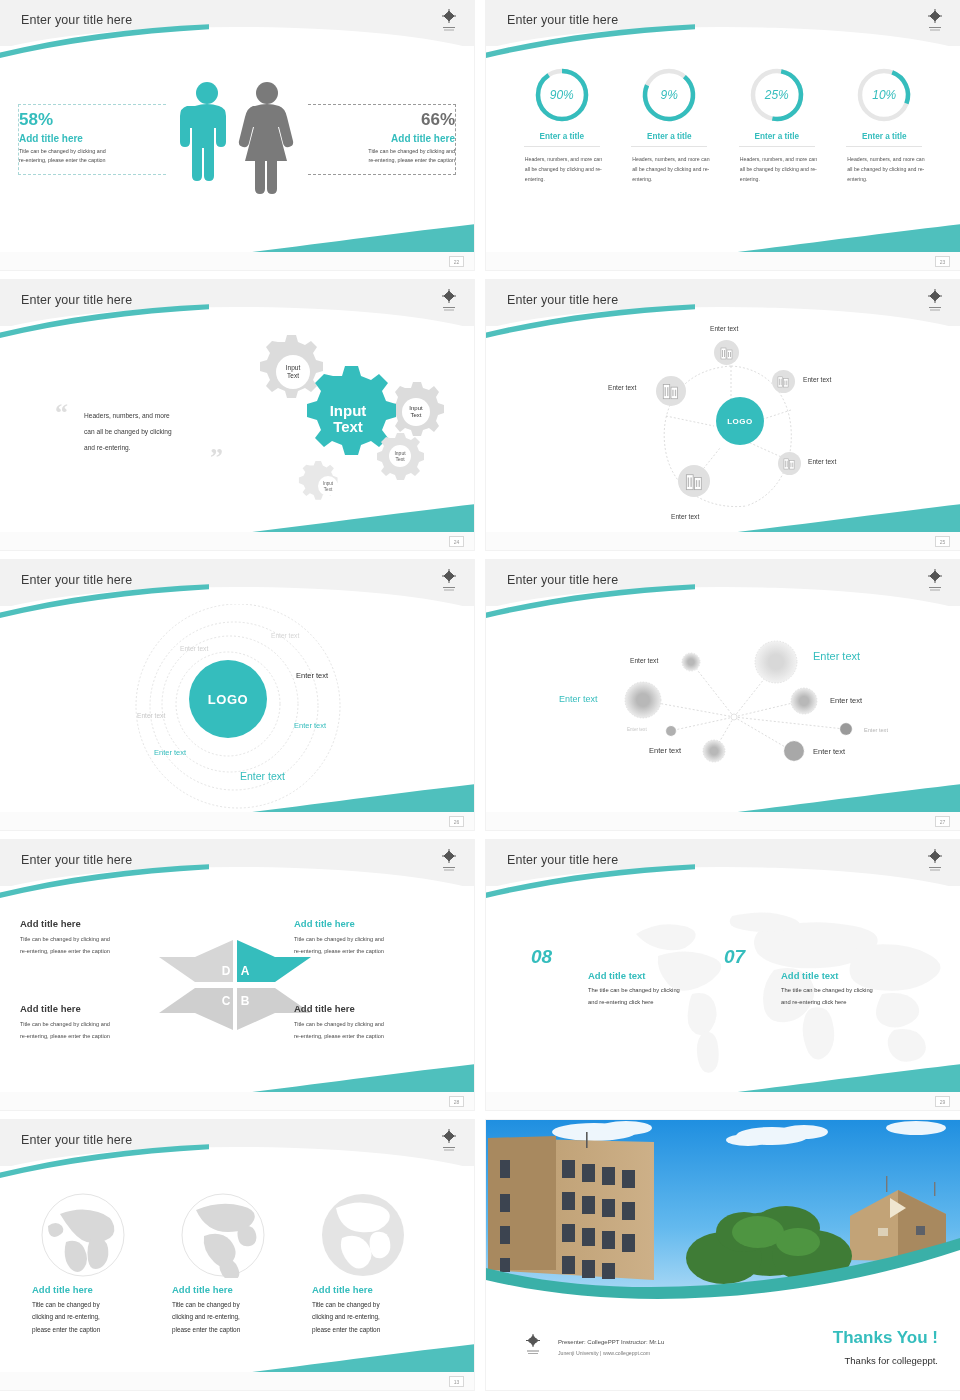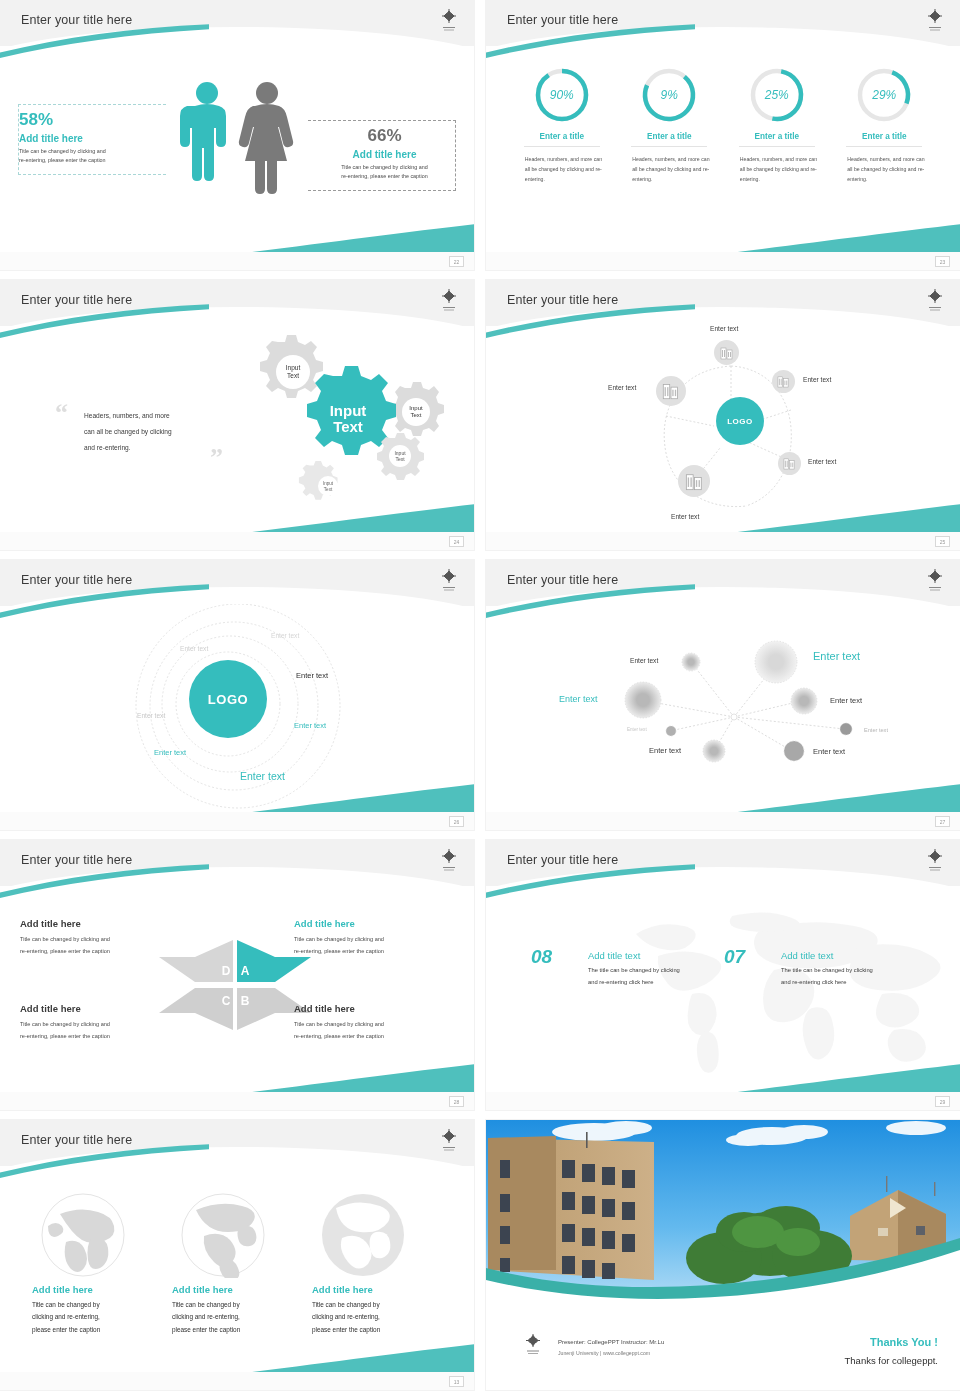--- a/index.html
+++ b/index.html
@@ -63,23 +63,23 @@
   }
   .logo-mark {
     position:absolute; right:14px; top:7px; width:22px; height:28px; z-index:6;
   }
   .content { position:absolute; inset:0; z-index:5; }
 
   
   .s1-left { position:absolute; left:18px; top:104px; width:148px; 
              border-left:1px dashed #a9d7d7; border-top:1px dashed #a9d7d7;
              border-bottom:1px dashed #a9d7d7; padding:6px 6px 8px 0; }
-  .s1-right{ position:absolute; right:18px; top:104px; width:148px; text-align:center;
+  .s1-right{ position:absolute; right:18px; top:104px; width:148px; text-align:right;
              border-right:1px dashed #9a9a9a; border-top:1px dashed #9a9a9a;
-             border-bottom:1px dashed #9a9a9a; padding:6px 0 8px 6px;margin-top:16px; }
+             border-bottom:1px dashed #9a9a9a; padding:6px 0 8px 6px; }
   .pct { font-size:17px; font-weight:bold; line-height:1.1; }
   .pct.teal{ color:#35bdbd; } .pct.gray{ color:#6e6e6e; }
   .addt { font-size:10px; font-weight:bold; color:#35bdbd; margin-top:3px; }
   .cap  { font-size:5.4px; color:#4a4a4a; line-height:1.75; margin-top:3px; }
   .figs { position:absolute; left:175px; top:76px; width:130px; height:130px; }
 
   
   .donuts { position:absolute; left:22px; top:66px; width:430px;
             display:flex; justify-content:space-around; }
   .donut-col { width:92px; text-align:center; }
@@ -105,32 +105,32 @@
   .icon-circle { position:absolute; border-radius:50%; background:#e0e0e0;
                  display:flex; align-items:center; justify-content:center; }
 
   
   .q-block { position:absolute; width:168px; }
   .q-title { font-size:9.5px; font-weight:bold; line-height:1.2; }
   .q-body  { font-size:5.6px; color:#4a4a4a; line-height:2.0; margin-top:5px; }
 
   
   .num-big { font-size:19px; font-style:italic; font-weight:bold; color:#35bdbd; }
-  .m-title { font-size:9.5px; font-weight:normal; color:#35bdbd; }
+  .m-title { font-size:9.5px; font-weight:bold; color:#35bdbd;margin-top:20px; }
   .m-body  { font-size:5.8px; color:#3b3b3b; line-height:2.0; margin-top:4px; }
 
   
   .globe-col { position:absolute; width:135px; }
   .g-title { font-size:9.5px; font-weight:bold; color:#35bdbd; margin-top:6px;}
   .g-body  { font-size:6.4px; color:#2f2f2f; line-height:1.95; margin-top:4px; }
 
   
   .thanks-slide { background:#fff; }
   .photo { position:absolute; left:0; top:0; width:474px; height:195px; overflow:hidden; }
-  .thanks-big { position:absolute; right:22px; bottom:42px; font-size:11px;
+  .thanks-big { position:absolute; right:22px; bottom:42px; font-size:17px;
                 font-weight:bold; color:#35bdbd; }
   .thanks-sub { position:absolute; right:22px; bottom:24px; font-size:9.5px; color:#2f2f2f; }
   .pres-line1 { position:absolute; left:72px; bottom:45px; font-size:6px; color:#4a4a4a; white-space:nowrap;}
   .pres-line2 { position:absolute; left:72px; bottom:34px; font-size:5.2px; color:#7a7a7a; white-space:nowrap;}
   .pres-logo  { position:absolute; left:36px; bottom:32px; width:22px; height:26px;}
 </style>
 </head>
 <body>
 
 <div class="grid">
@@ -255,21 +255,21 @@
           </div>
           <div class="donut-title">Enter a title</div>
           <div class="donut-body">Headers, numbers, and more can all be changed by clicking and re-entering.</div>
         </div>
         <div class="donut-col">
           <div class="donut">
             <svg width="58" height="58" viewBox="0 0 58 58">
               <circle cx="29" cy="29" r="24" fill="none" stroke="#e6e6e6" stroke-width="4.5"></circle>
               <circle cx="29" cy="29" r="24" fill="none" stroke="#35bdbd" stroke-width="4.5" stroke-dasharray="37.7 150.8" stroke-linecap="butt" transform="rotate(-70 29 29)"></circle>
             </svg>
-            <div class="num">29%</div>
+            <div class="num">10%</div>
           </div>
           <div class="donut-title">Enter a title</div>
           <div class="donut-body">Headers, numbers, and more can all be changed by clicking and re-entering.</div>
         </div>
       </div>
     </div>
     <div class="footline"></div>
     <div class="pagebadge">23</div>
   </div>
 

